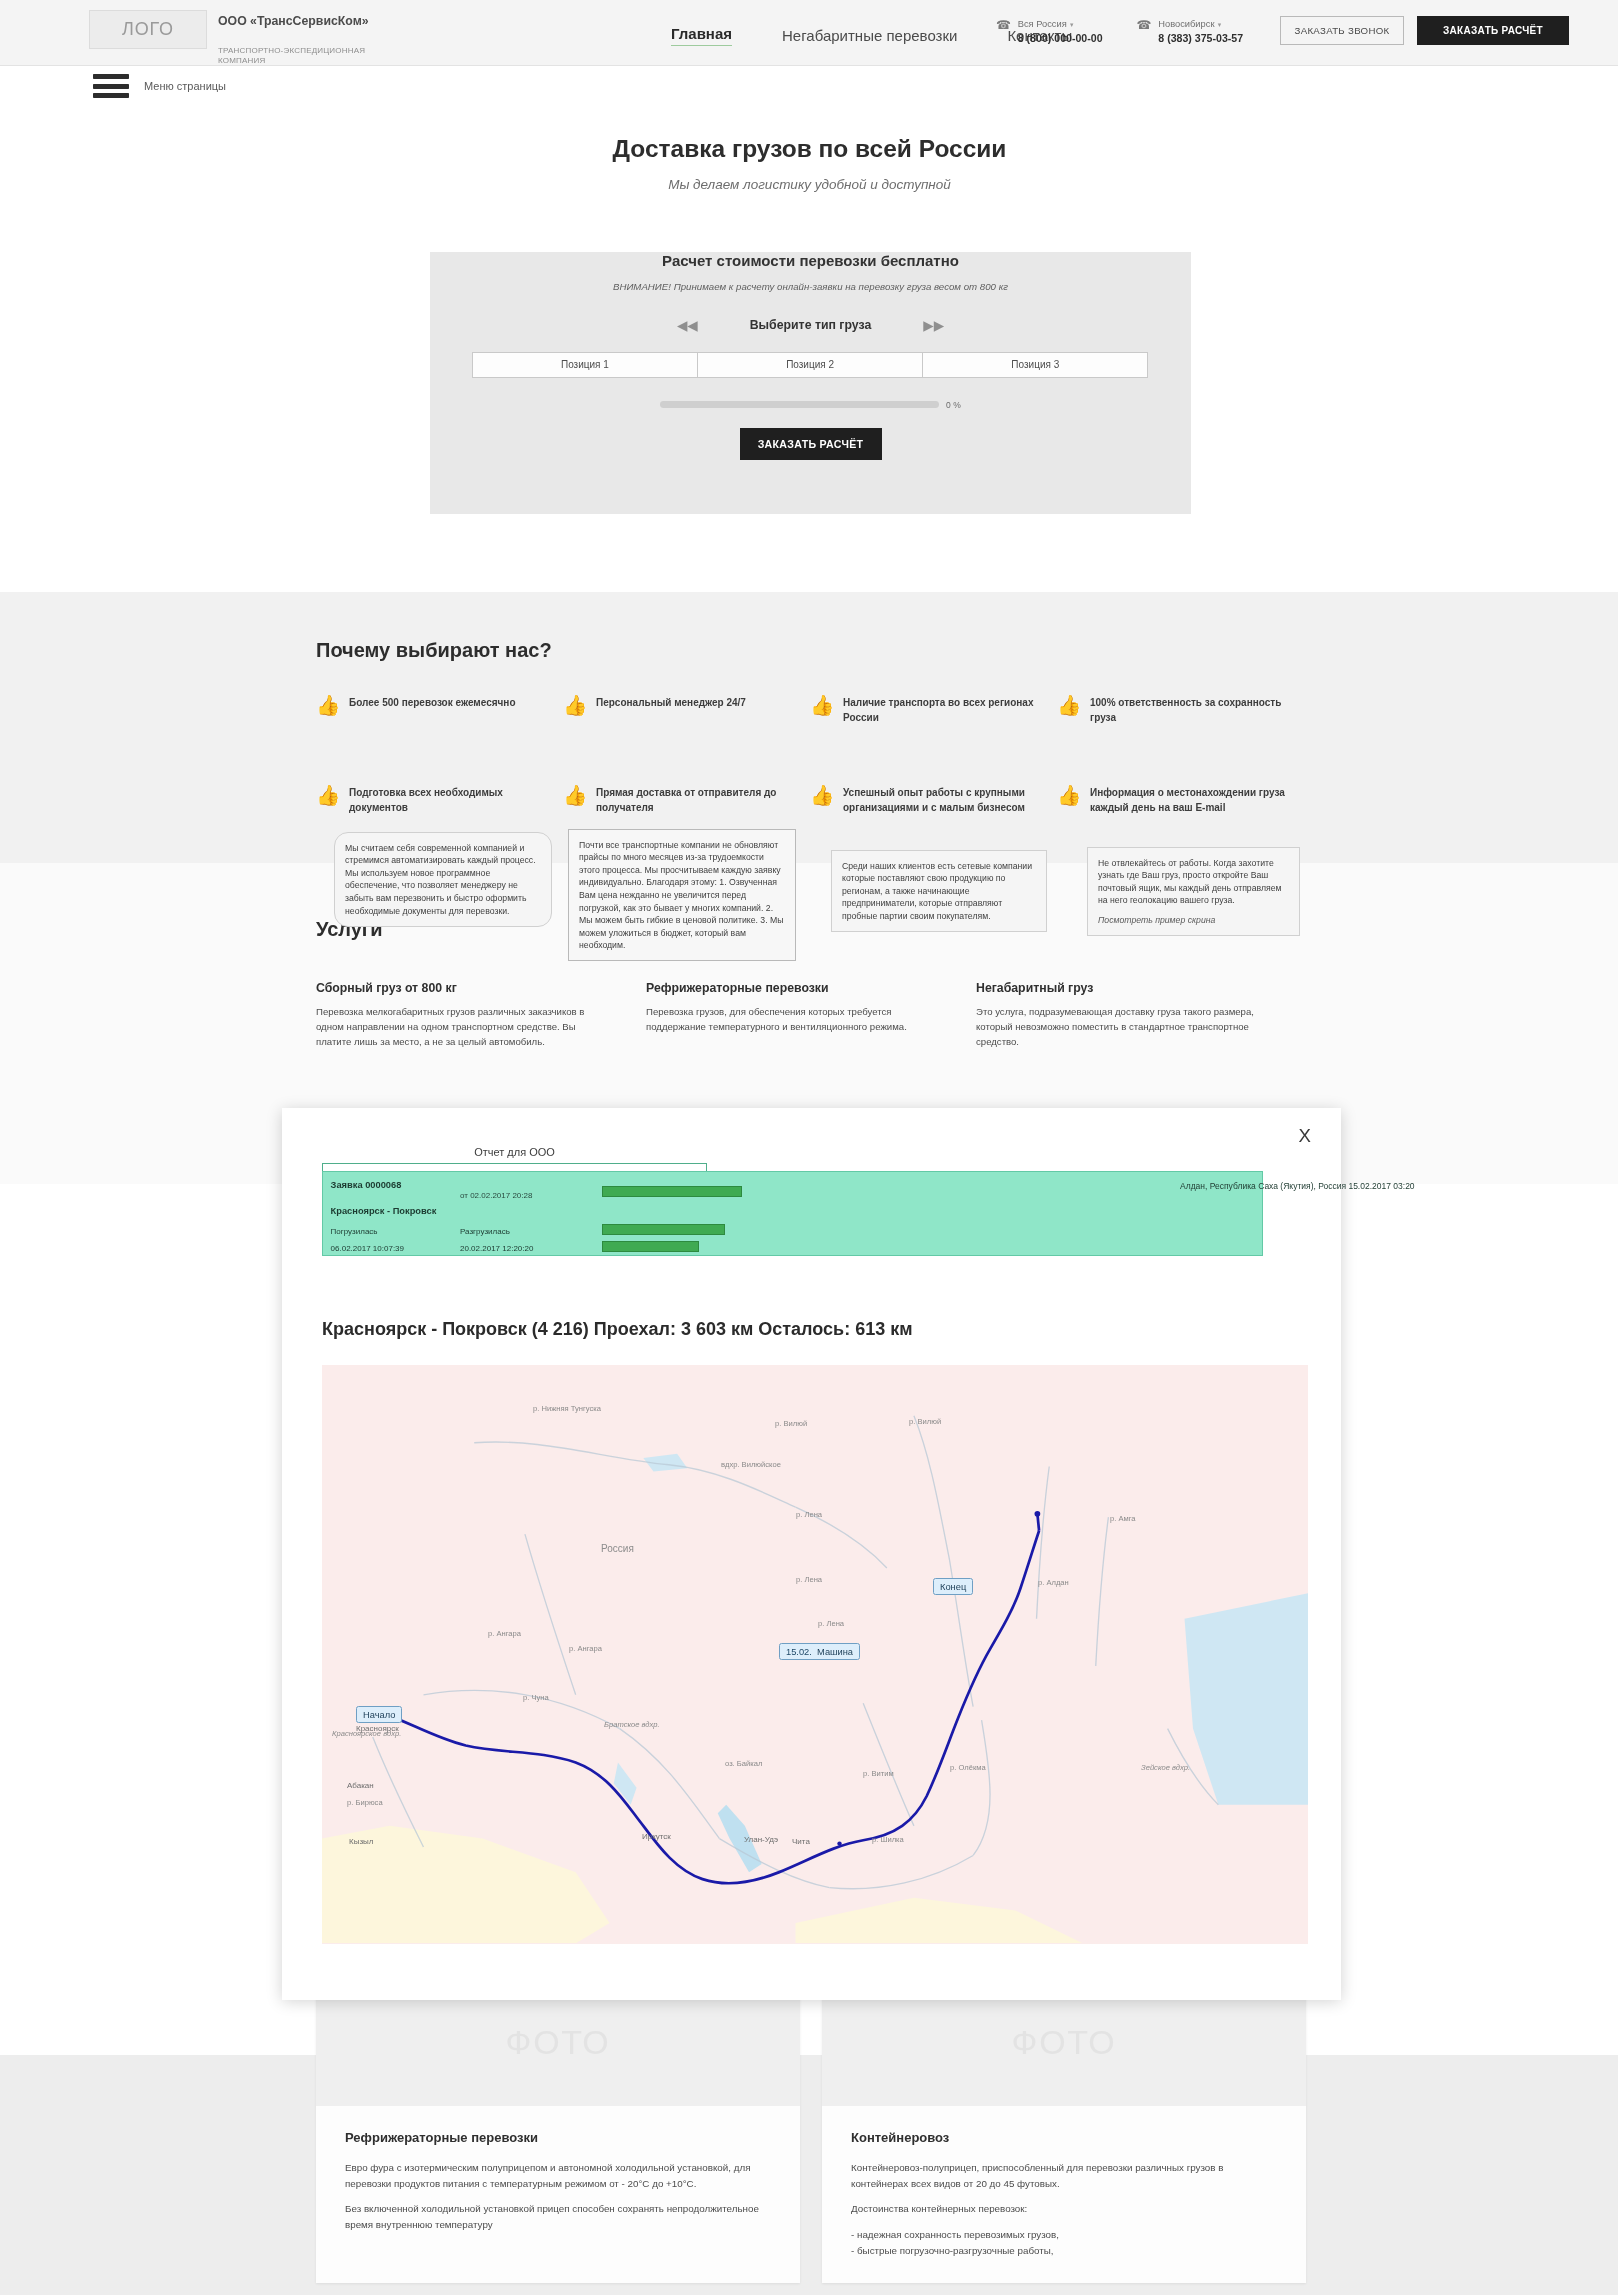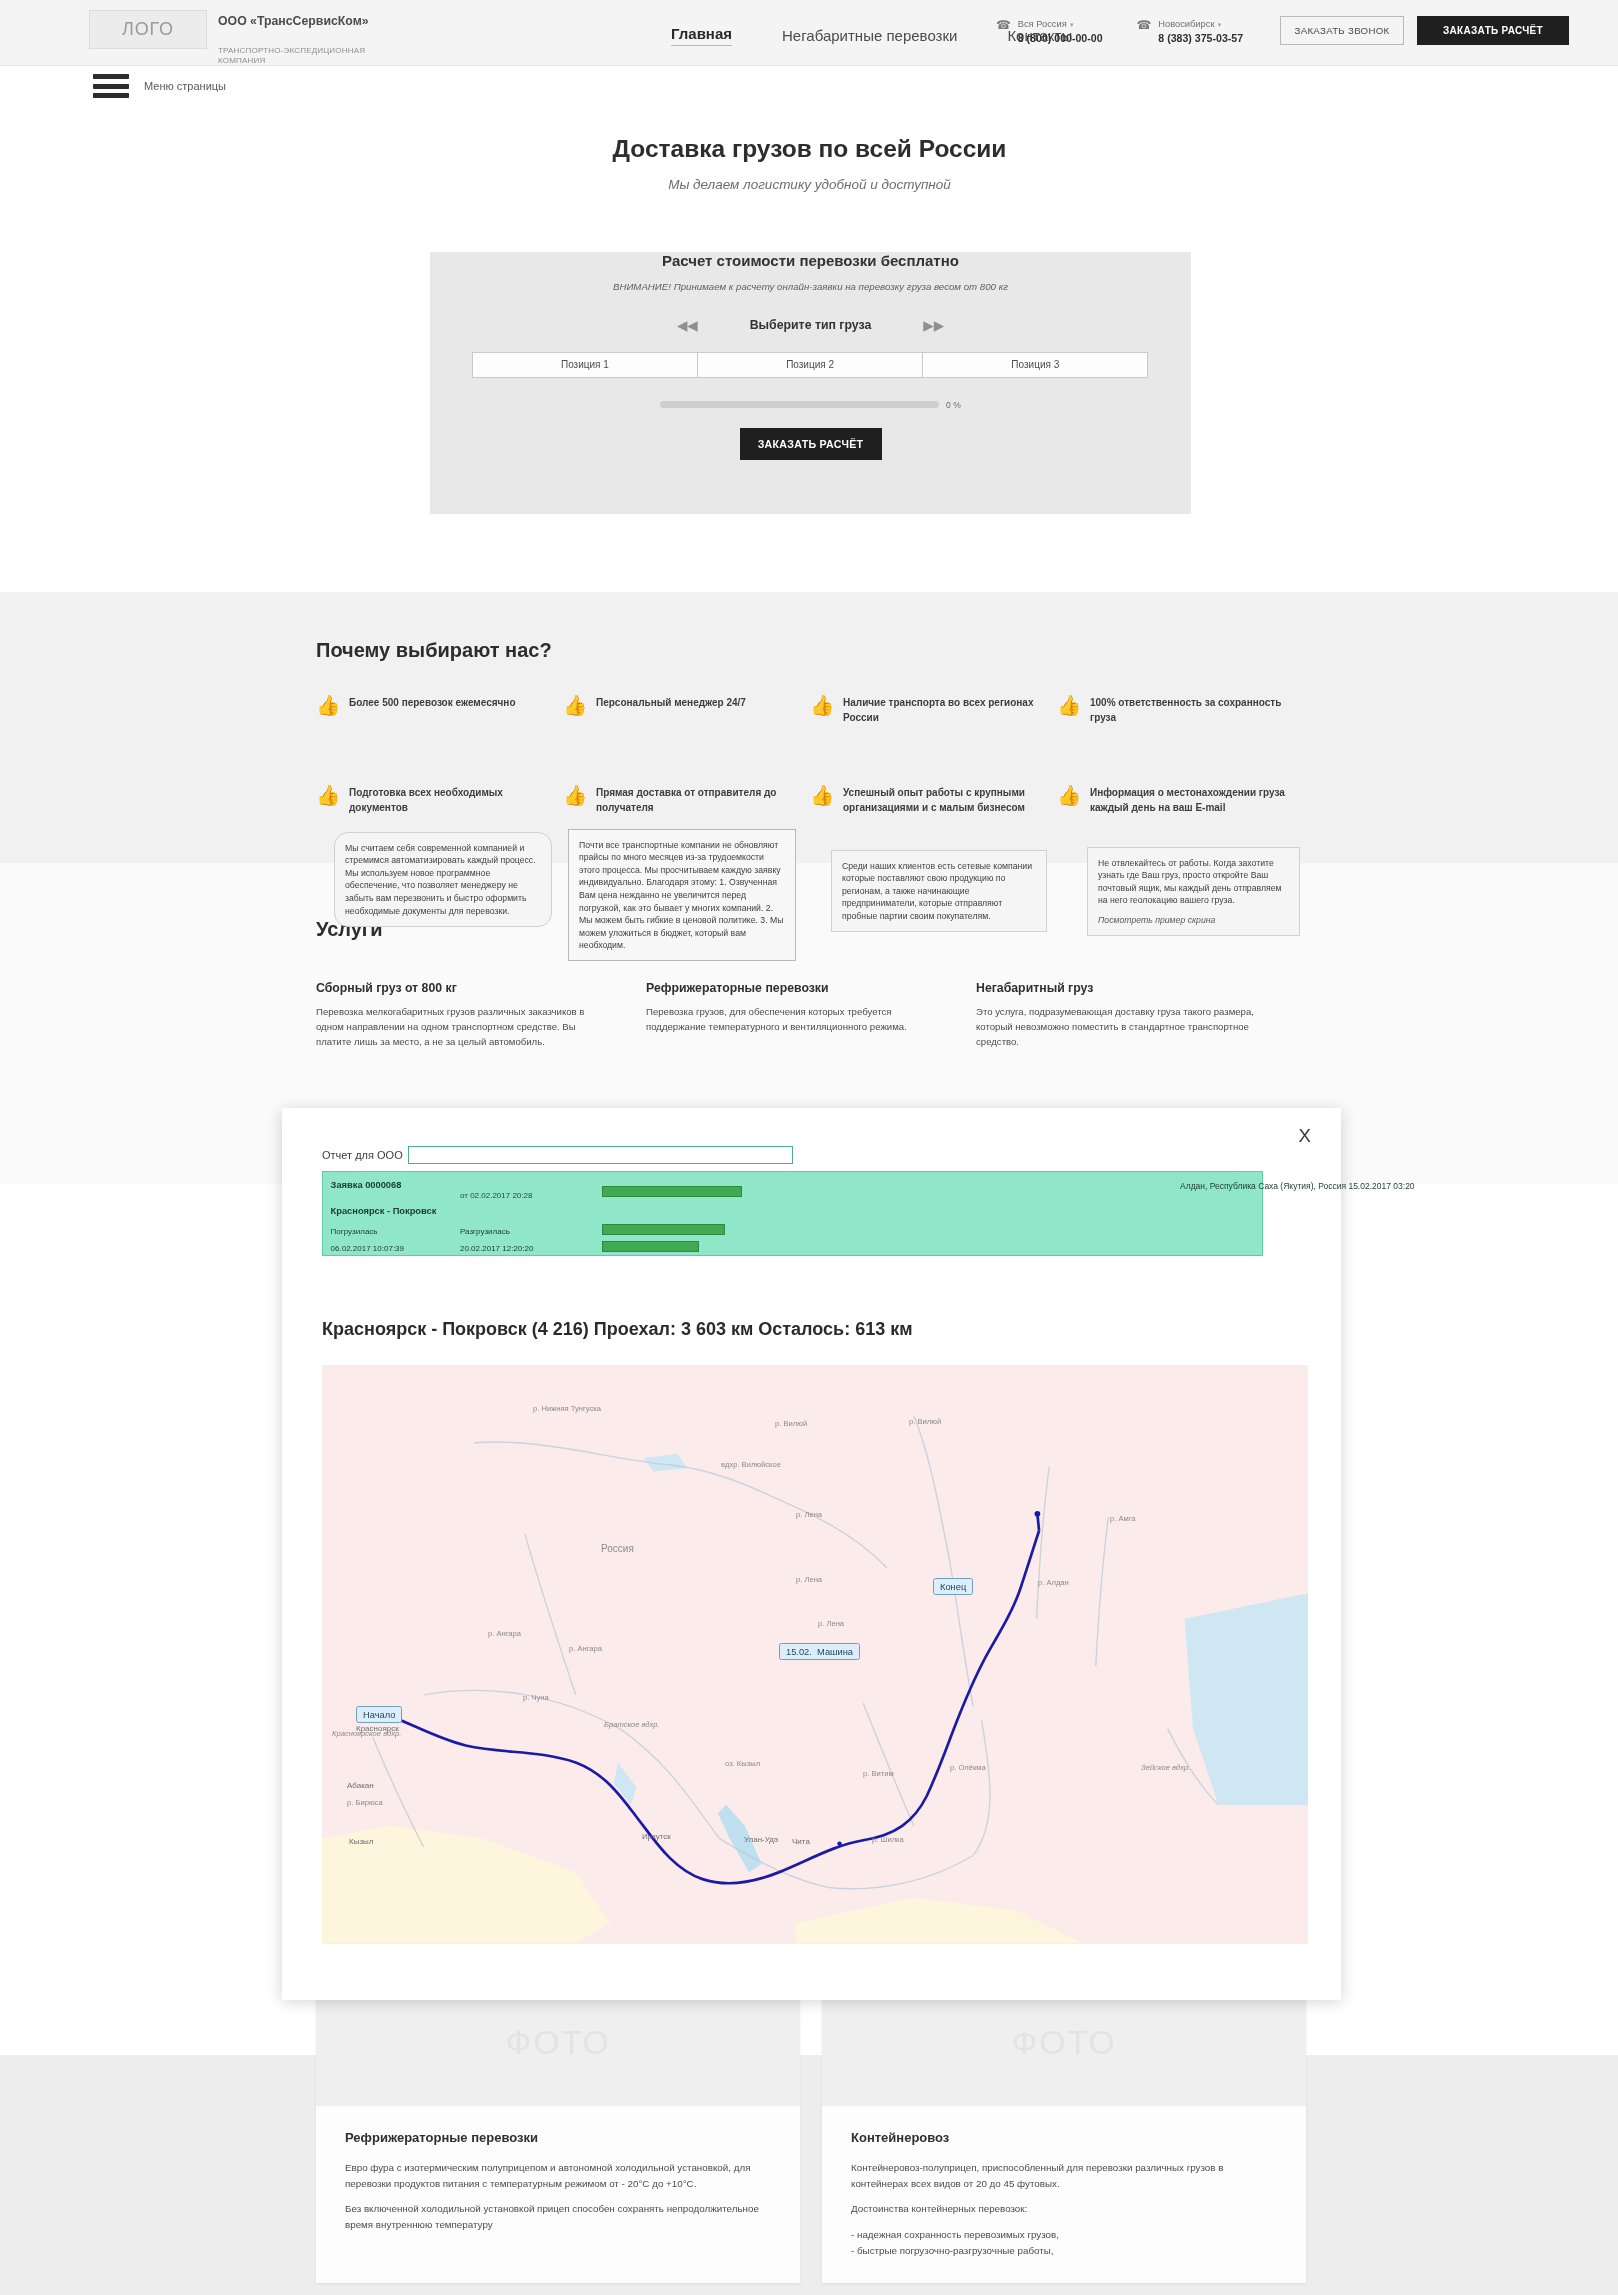--- a/index.html
+++ b/index.html
@@ -145,21 +145,21 @@
   
   .band-bottom { position:absolute; top:2055px; left:0; width:1619px; height:240px; background:#ededed; }
   .modal {
     position:absolute; top:1108px; left:282px; width:1059px; height:892px;
     background:#ffffff; box-shadow:0 1.7px 15px rgba(0,0,0,.18);
   }
   .modal-close {
     position:absolute; right:30px; top:17px; font-size:18.6px; color:#3a3a3a; cursor:pointer;
     font-family:"Liberation Sans", sans-serif;
   }
-  .rep-label-row { position:absolute; left:41px; top:1146px; display:flex; align-items:center; gap:5px;}
+  .rep-label-row { position:absolute; left:41px; top:1146px; display:flex; align-items:center; gap:5px;flex-direction:column;}
   .rep-label { font-size:11px; color:#3c3c3c; }
   .rep-input {
     width:385px; height:18px; background:#fff; border:0.8px solid #4fae8b; outline:none;
     font-size:10px; padding:0 4.2px; color:#222;
   }
   .gantt {
     position:absolute; left:322px; top:1171px; width:941px; height:85px;
     background:#8fe6c8; border:0.8px solid #63c9a6;
     font-size:8.5px; color:#1c3b31;
   }
@@ -453,21 +453,21 @@
     <div class="mlabel" style="left:474px; top:145px;">р. Лена</div>
     <div class="mlabel" style="left:474px; top:210px;">р. Лена</div>
     <div class="mlabel" style="left:716px; top:213px;">р. Алдан</div>
     <div class="mlabel" style="left:788px; top:149px;">р. Амга</div>
     <div class="mlabel" style="left:166px; top:264px;">р. Ангара</div>
     <div class="mlabel" style="left:247px; top:279px;">р. Ангара</div>
     <div class="mlabel" style="left:201px; top:328px;">р. Чуна</div>
     <div class="mlabel it" style="left:282px; top:355px;">Братское вдхр.</div>
     <div class="mlabel it" style="left:10px; top:364px;">Красноярское вдхр.</div>
     <div class="mlabel" style="left:25px; top:433px;">р. Бирюса</div>
-    <div class="mlabel" style="left:403px; top:394px;">оз. Кызыл</div>
+    <div class="mlabel" style="left:403px; top:394px;">оз. Байкал</div>
     <div class="mlabel" style="left:541px; top:404px;">р. Витим</div>
     <div class="mlabel" style="left:628px; top:398px;">р. Олёкма</div>
     <div class="mlabel it" style="left:819px; top:398px;">Зейское вдхр.</div>
     <div class="mlabel" style="left:550px; top:470px;">р. Шилка</div>
     <div class="mlabel" style="left:496px; top:254px;">р. Лена</div>
 
     <div class="mlabel" style="left:279px; top:178px; font-size:10px; color:#8c8c8c;">Россия</div>
 
     <div class="city" style="left:34px; top:359px;">Красноярск</div>
     <div class="city" style="left:25px; top:416px;">Абакан</div>

